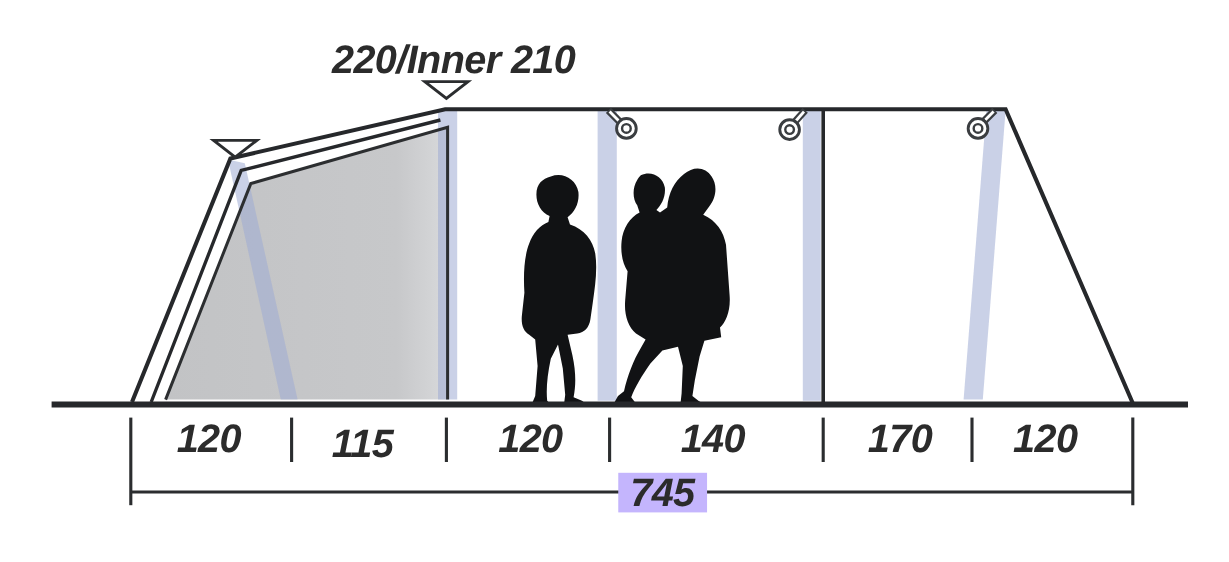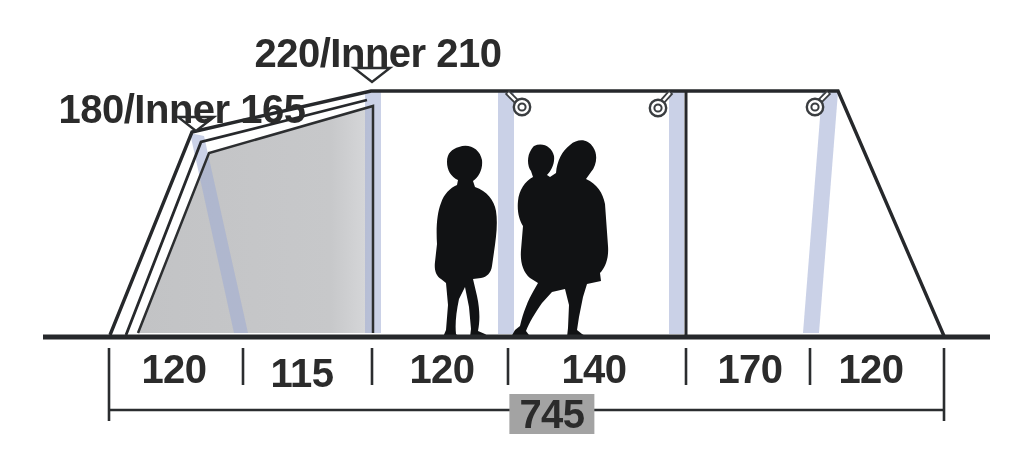--- a/index.html
+++ b/index.html
@@ -10,27 +10,28 @@
     background: #ffffff;
     overflow: hidden;
     font-family: "Liberation Sans", sans-serif;
   }
   .stage svg { position: absolute; left: 0; top: 0; }
   .lbl {
     position: absolute;
     transform: translateX(-50%);
     color: #2b2b2b;
     font-weight: 700;
-    font-size: 40px;
+    font-size: 33px;
     line-height: 1;
     letter-spacing: -0.5px;
     white-space: nowrap;
+    font-style: italic;
   }
   .total-lbl {
-    background: #a3a3a3;
+    background: #c4b5fd;
     padding: 0 10px;
   }
 </style>
 </head>
 <body>
 
 <div class="stage">
 
   <svg width="1024" height="468" viewBox="0 0 1024 468">
     <defs>
@@ -108,21 +109,20 @@
       <line x1="686" y1="348" x2="686" y2="385"></line>
       <line x1="810" y1="348" x2="810" y2="385"></line>
       <line x1="944" y1="348" x2="944" y2="421"></line>
     </g>
 
     <line x1="109" y1="410" x2="944" y2="410" stroke="#2b2d2f" stroke-width="2.6"></line>
 
     <line x1="43" y1="337" x2="990" y2="337" stroke="#26282b" stroke-width="5"></line>
   </svg>
 
-  <div class="lbl" style="left:182px; top:89px;">180/Inner 165</div>
   <div class="lbl" style="left:378px; top:33px;">220/Inner 210</div>
 
   <div class="lbl" style="left:174px; top:349px;">120</div>
   <div class="lbl" style="left:302px; top:353px;">115</div>
   <div class="lbl" style="left:442px; top:349px;">120</div>
   <div class="lbl" style="left:594px; top:349px;">140</div>
   <div class="lbl" style="left:750px; top:349px;">170</div>
   <div class="lbl" style="left:871px; top:349px;">120</div>
 
   <div class="lbl total-lbl" style="left:552px; top:394px;">745</div>

